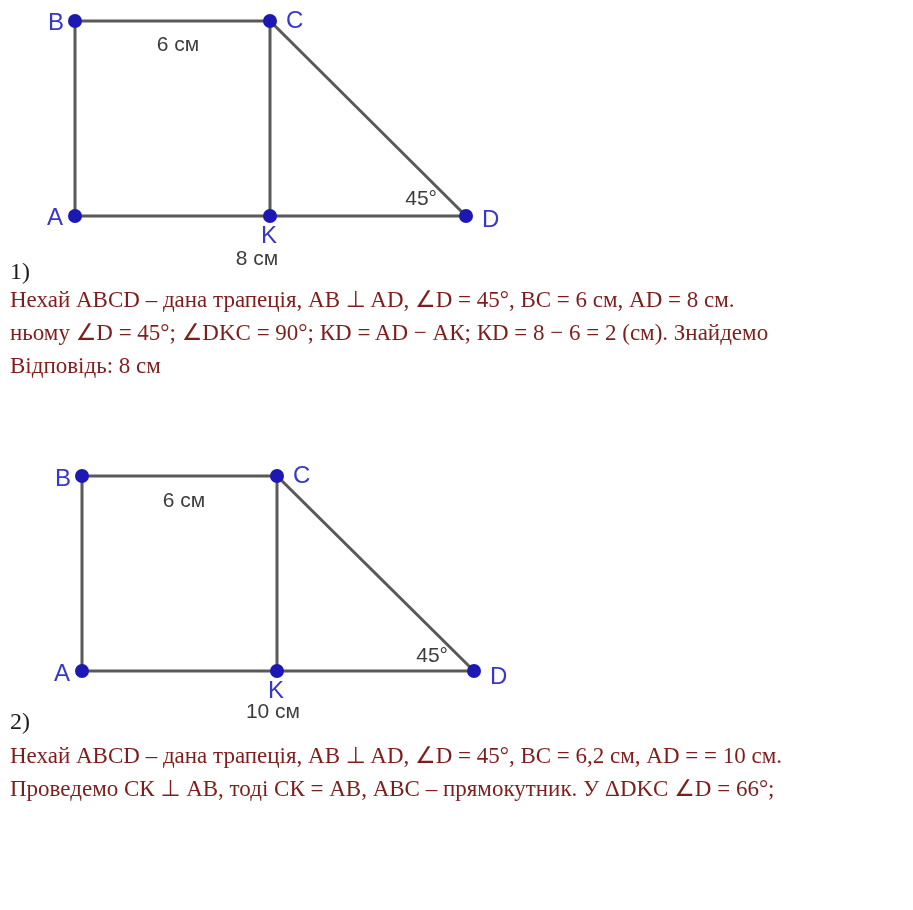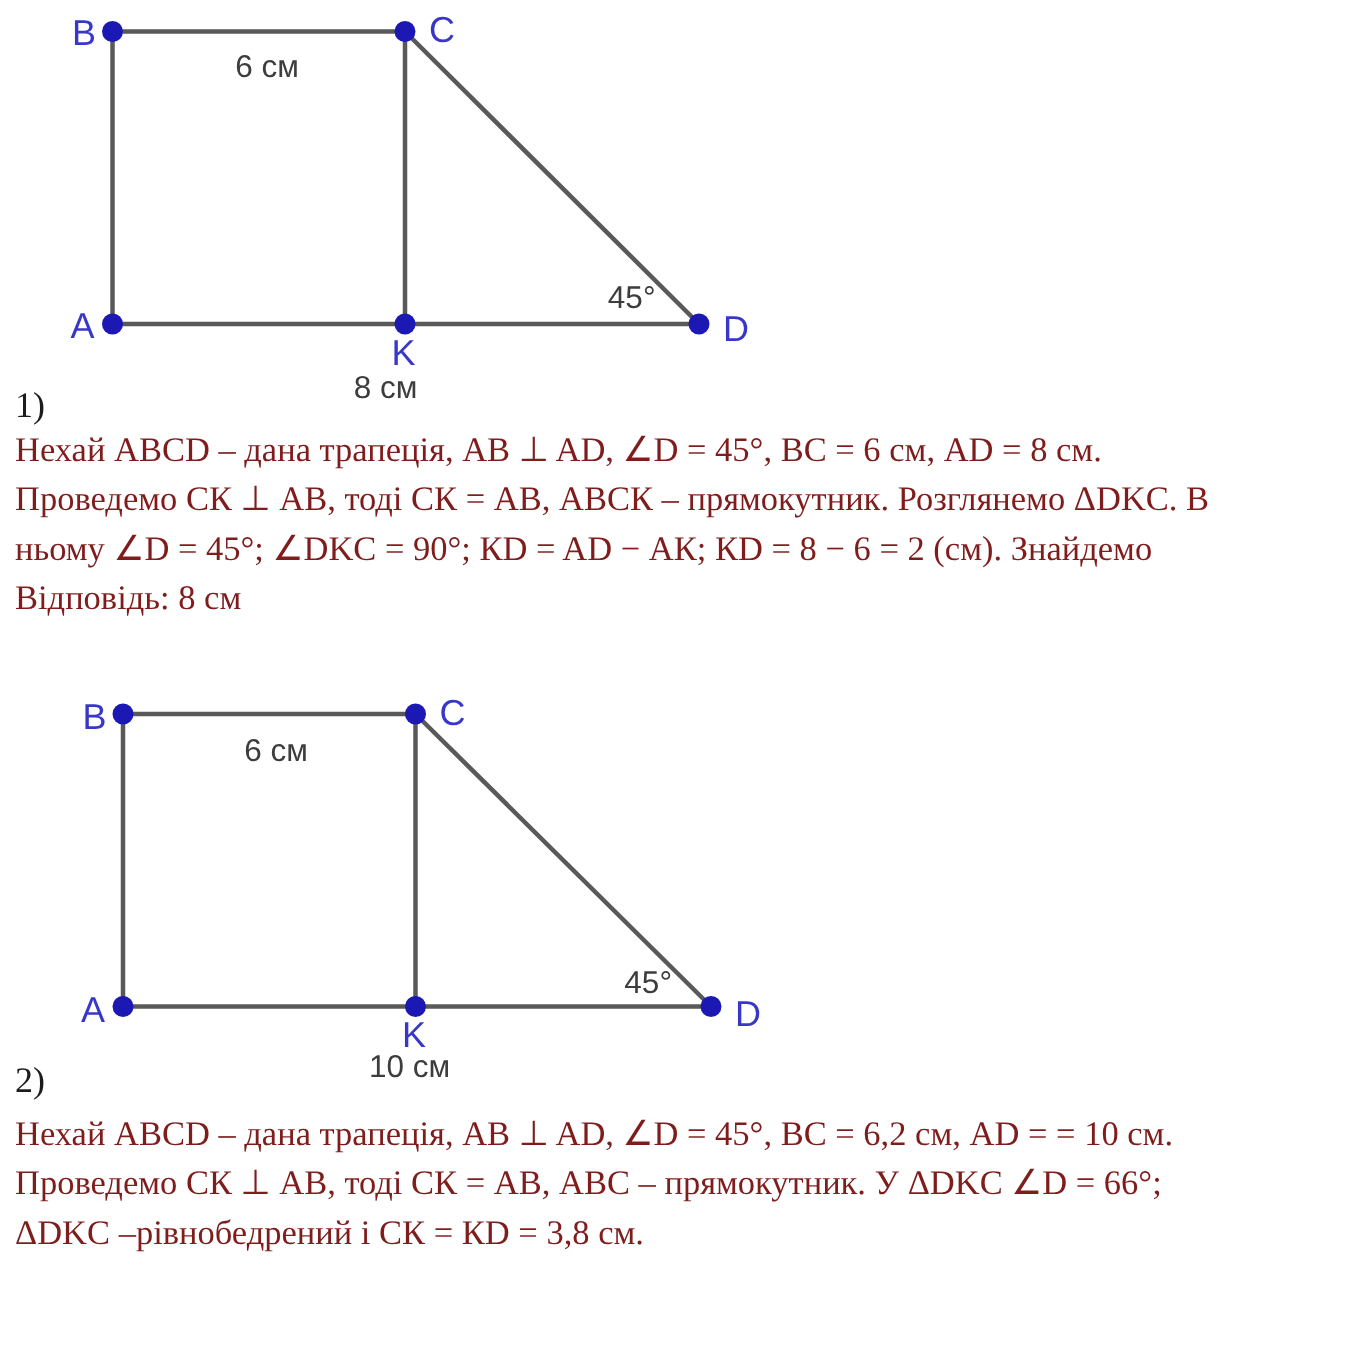--- a/index.html
+++ b/index.html
@@ -62,21 +62,20 @@
 
     <text class="measure" x="178" y="51" text-anchor="middle">6 см</text>
     <text class="measure" x="437" y="205" text-anchor="end">45°</text>
     <text class="measure" x="257" y="265" text-anchor="middle">8 см</text>
   </svg>
 
   <div class="pnum" style="top:258px;">1)</div>
 
   <div class="solution" style="top:283px;">
     <div class="line">Нехай ABCD – дана трапеція, AB ⊥ AD, ∠D = 45°, BC = 6 см, AD = 8 см.</div>
-    <div class="line">Проведемо СК ⊥ АВ, тоді СК = АВ, АВСК – прямокутник. Розглянемо ΔDKC. В</div>
     <div class="line">ньому ∠D = 45°; ∠DKC = 90°; КD = AD − АК; КD = 8 − 6 = 2 (см). Знайдемо</div>
     <div class="line">Відповідь: 8 см</div>
   </div>
 
   <svg class="diagram" style="top:455px;" width="545" height="272" viewBox="0 0 545 272">
     <line x1="82" y1="21" x2="277" y2="21"></line>
     <line x1="82" y1="21" x2="82" y2="216"></line>
     <line x1="82" y1="216" x2="474" y2="216"></line>
     <line x1="277" y1="21" x2="277" y2="216"></line>
     <line x1="277" y1="21" x2="474" y2="216"></line>
@@ -96,16 +95,15 @@
     <text class="measure" x="184" y="52" text-anchor="middle">6 см</text>
     <text class="measure" x="448" y="207" text-anchor="end">45°</text>
     <text class="measure" x="273" y="263" text-anchor="middle">10 см</text>
   </svg>
 
   <div class="pnum" style="top:708px;">2)</div>
 
   <div class="solution" style="top:739px;">
     <div class="line">Нехай ABCD – дана трапеція, AB ⊥ AD, ∠D = 45°, BC = 6,2 см, AD = = 10 см.</div>
     <div class="line">Проведемо СК ⊥ АВ, тоді СК = АВ, АВС – прямокутник. У ΔDKC ∠D = 66°;</div>
-    <div class="line">ΔDKC –рівнобедрений і СК = КD = 3,8 см.</div>
   </div>
 
 </div>
 
 </body></html>

